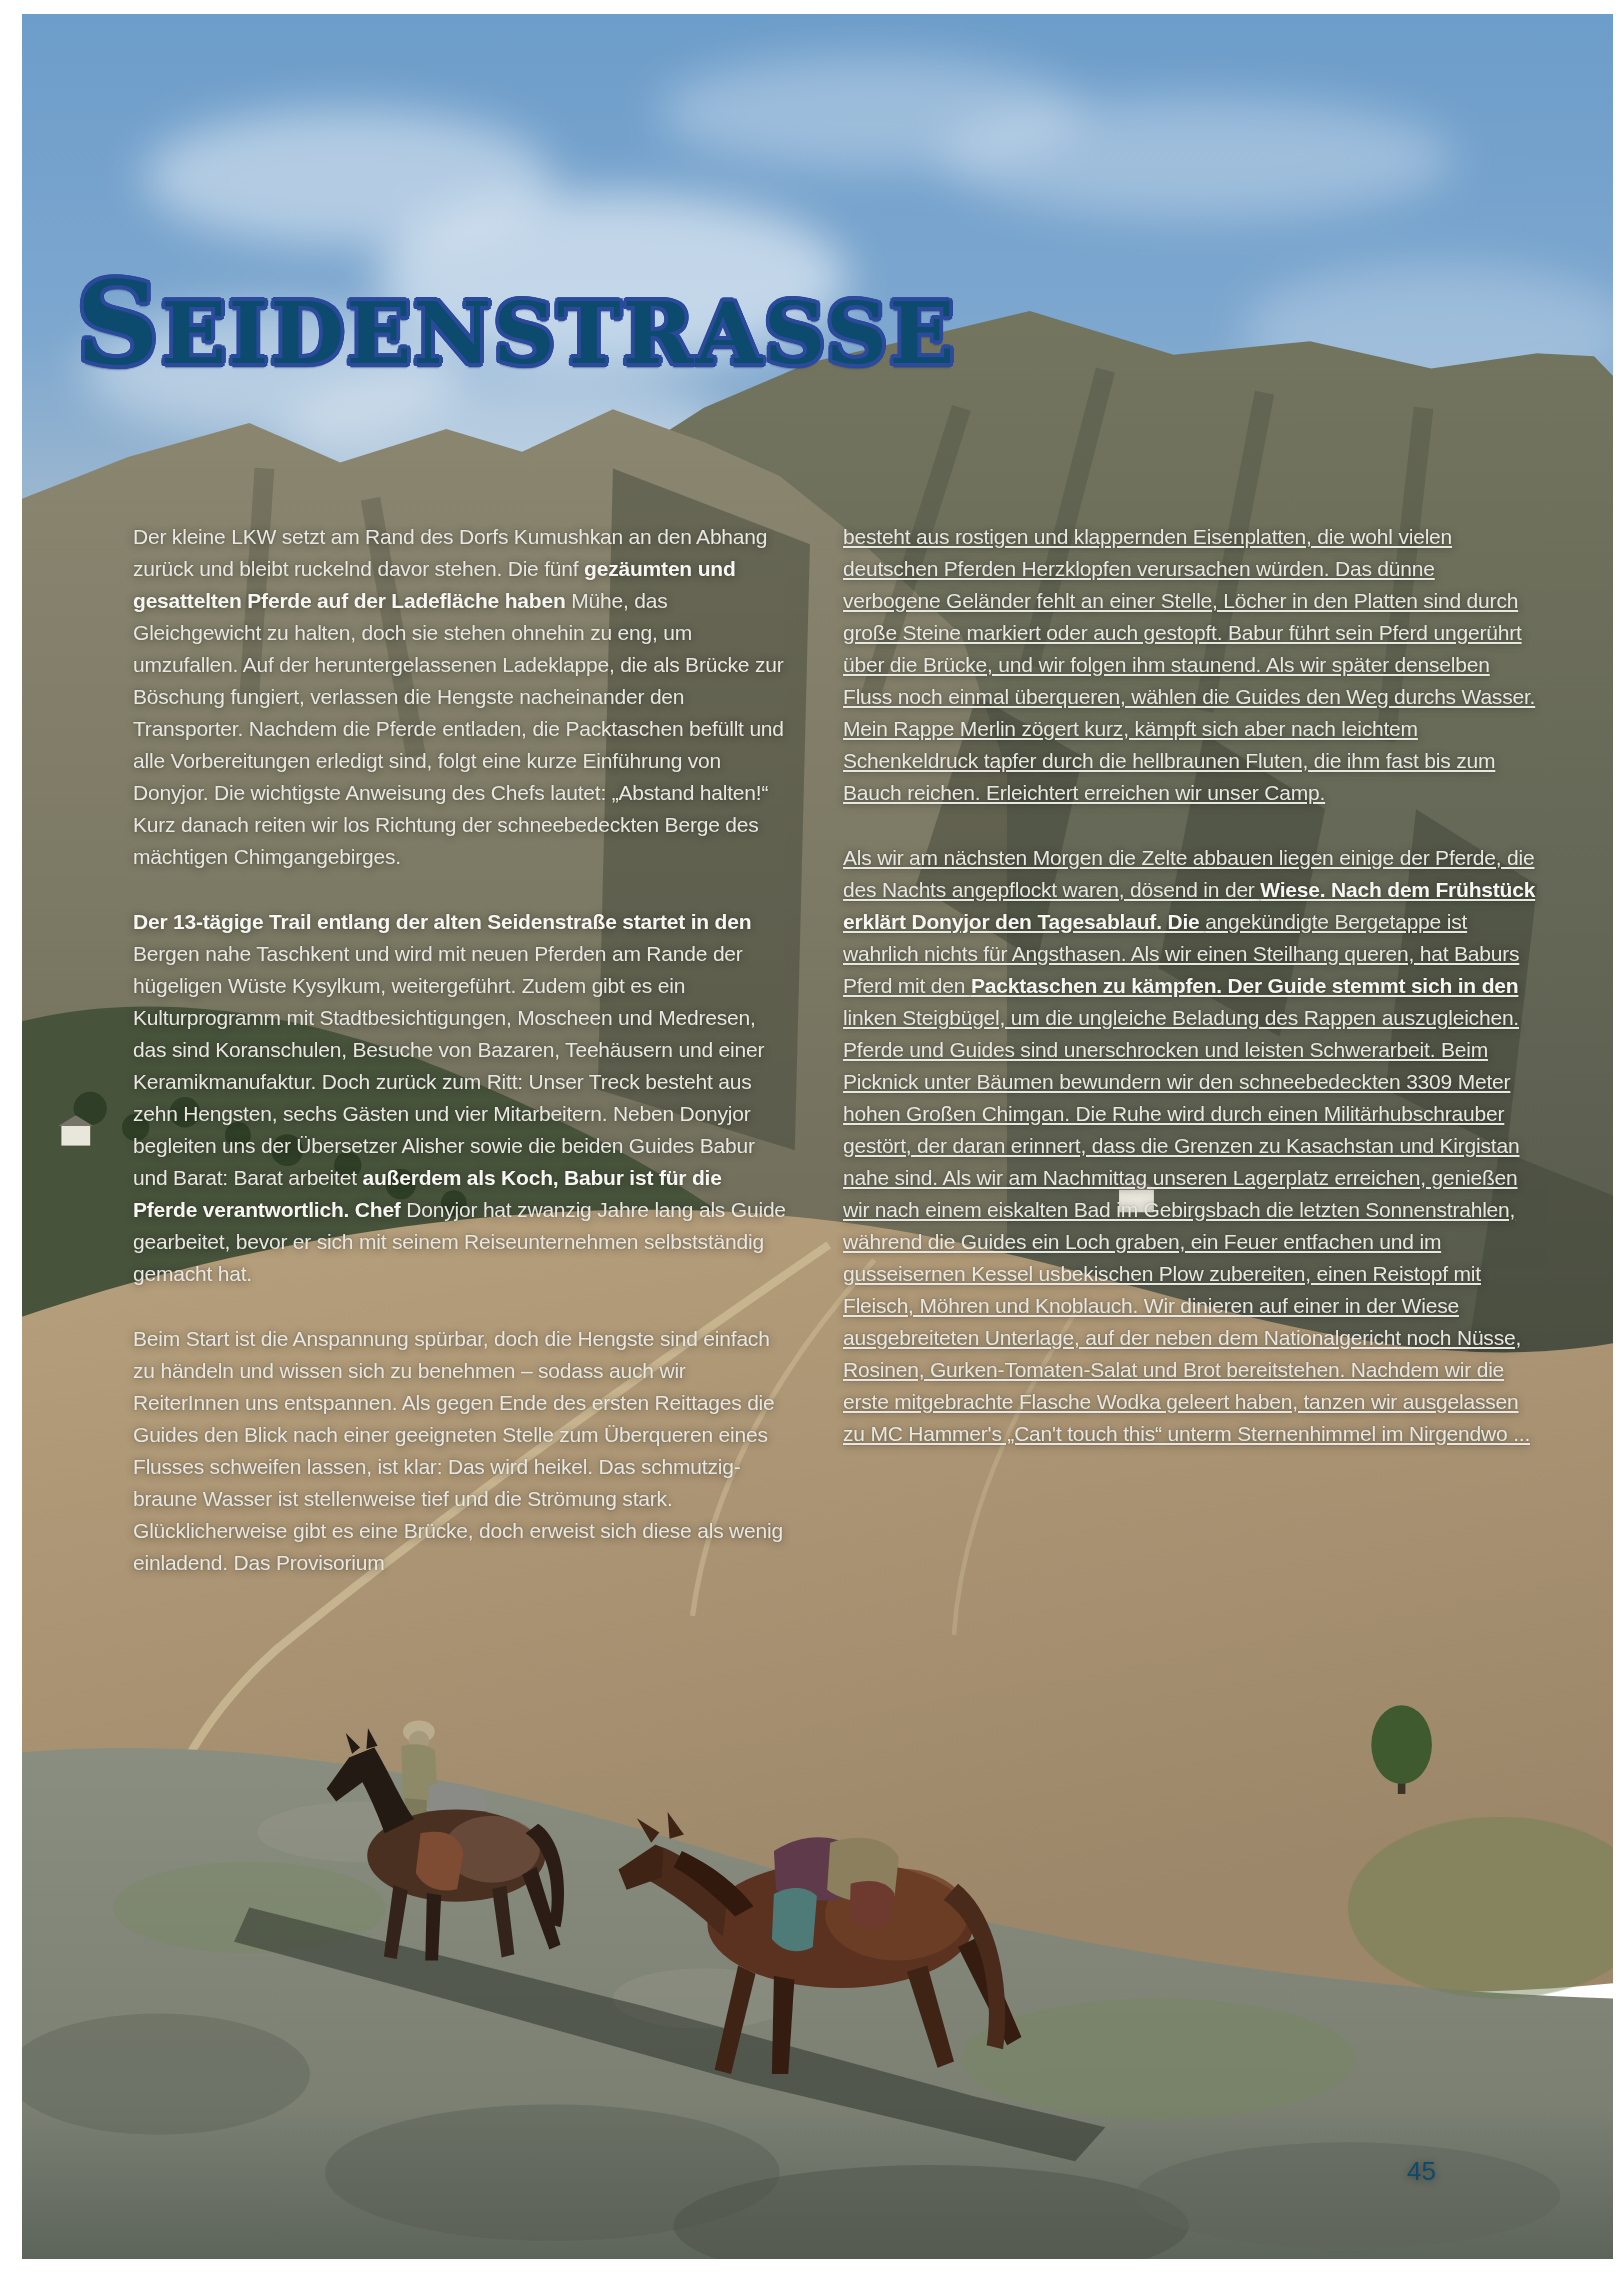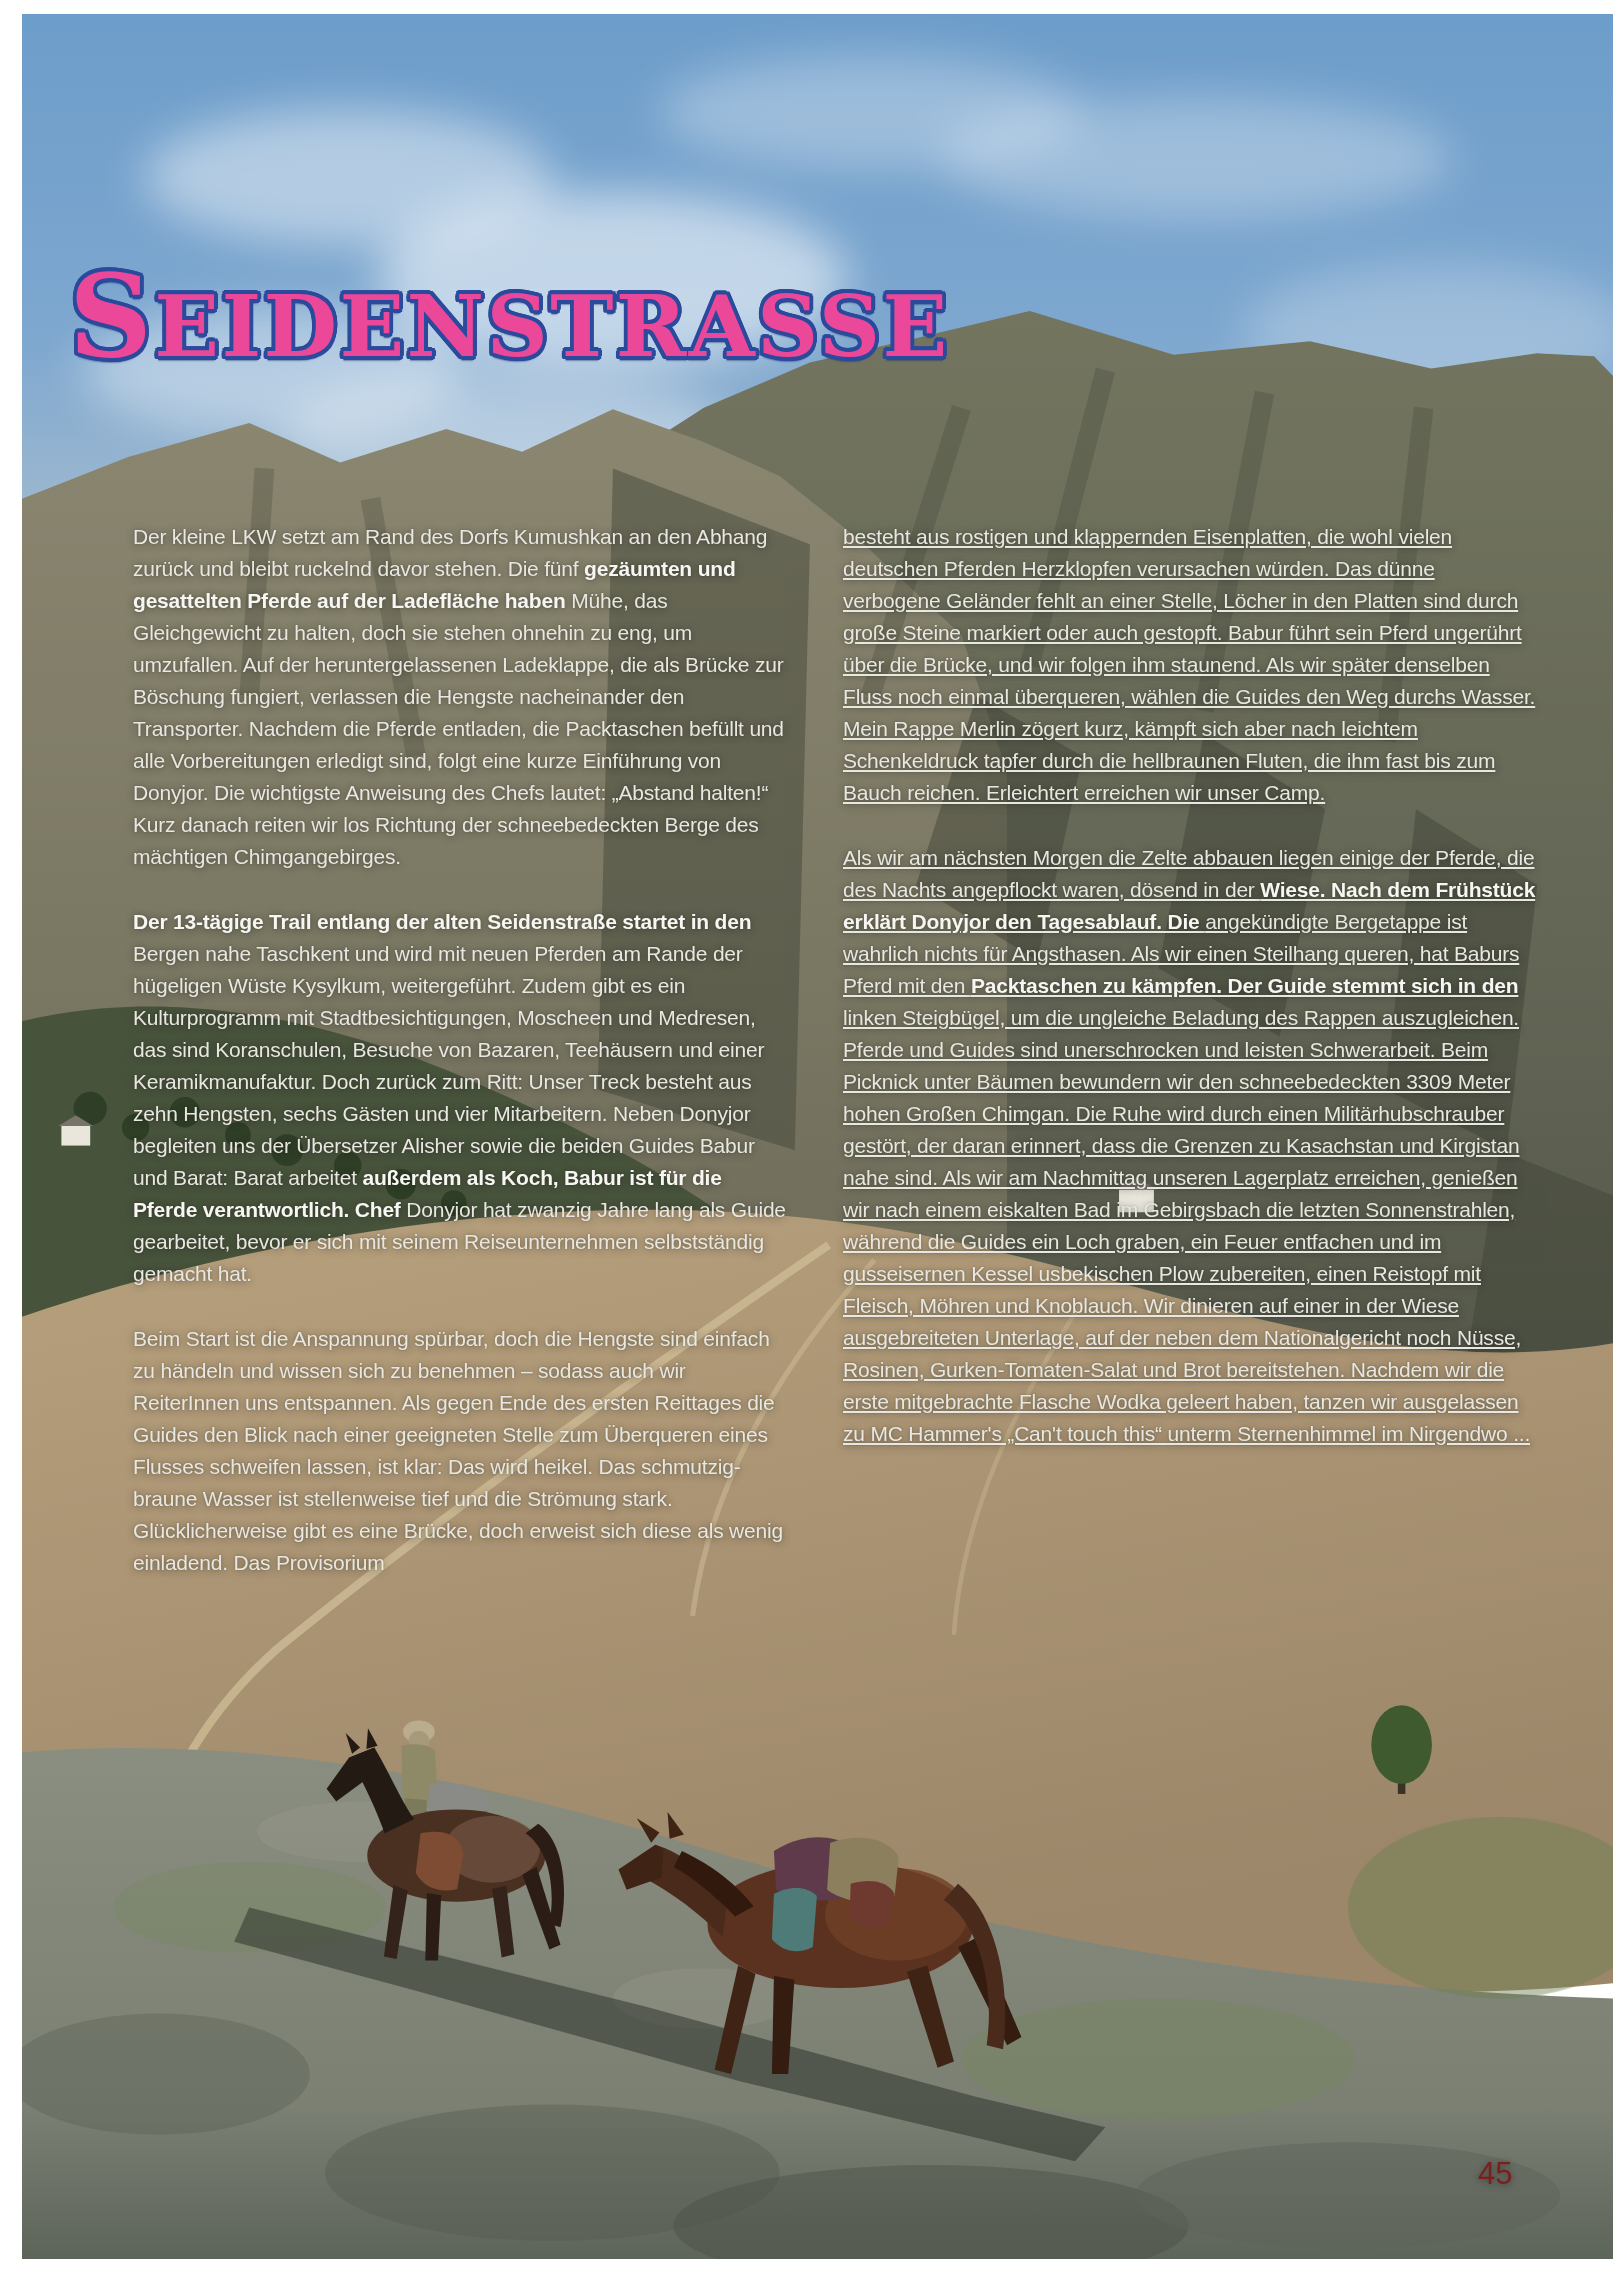--- a/index.html
+++ b/index.html
@@ -4,45 +4,45 @@
 <style>
   html,body { margin:0; padding:0; background:#ffffff; }
   .page {
     position:relative; width:1620px; height:2273px; background:#ffffff;
     overflow:hidden; font-family:"Liberation Sans", sans-serif;
   }
   .photo { position:absolute; left:22px; top:14.4px; width:1591px; height:2245px; }
   .photo svg { display:block; width:100%; height:100%; }
 
   .title {
-    position:absolute; left:64px; top:239px; margin:5px;
+    position:absolute; left:64px; top:239px; margin:12px;
     font-family:"DejaVu Serif", serif; font-weight:700;
-    font-size:85px; line-height:1.25; letter-spacing:2.3px; color:#ec4899;
+    font-size:85px; line-height:1.25; letter-spacing:2.3px; color:#0c4a6e;
     text-shadow:
       -3.8px 0 0 #2b4a9c, 3.8px 0 0 #2b4a9c, 0 -3.8px 0 #2b4a9c, 0 3.8px 0 #2b4a9c,
       -3px -3px 0 #2b4a9c, 3px -3px 0 #2b4a9c, -3px 3px 0 #2b4a9c, 3px 3px 0 #2b4a9c,
       -1.5px -3.8px 0 #2b4a9c, 1.5px 3.8px 0 #2b4a9c, -3.8px 1.5px 0 #2b4a9c, 3.8px -1.5px 0 #2b4a9c,
       0 5.3px 1.5px rgba(25,45,100,0.45);
     white-space:nowrap;
   }
   .title::first-letter { font-size:115px; }
 
   .column {
     position:absolute; top:521px; color:#e9e7e1;
     font-size:21px; line-height:32px; letter-spacing:-0.2px;
     text-shadow:0 0.8px 9px rgba(22,26,20,0.45), 0 0 2.3px rgba(22,26,20,0.25);
   }
   .col-left  { left:133px;  width:658px; }
   .col-right { left:843px; width:693px;text-decoration:underline; }
   .column p  { margin:0 0 33px 0; }
   .column .bold { font-weight:700; color:#f7f6f2; }
 
   .page-number {
-    position:absolute; left:1478px; top:2156px;
-    font-size:31px; color:#7f1d1d; text-shadow:0 0.8px 6px rgba(20,24,18,0.5);
+    position:absolute; left:1407px; top:2156px;
+    font-size:26px; color:#0c4a6e; text-shadow:0 0.8px 6px rgba(20,24,18,0.5);
   }
 </style>
 </head>
 <body>
 
 <div class="page">
 
   <div class="photo">
     <svg viewBox="0 0 2100 2964" preserveAspectRatio="none">
       <defs>

